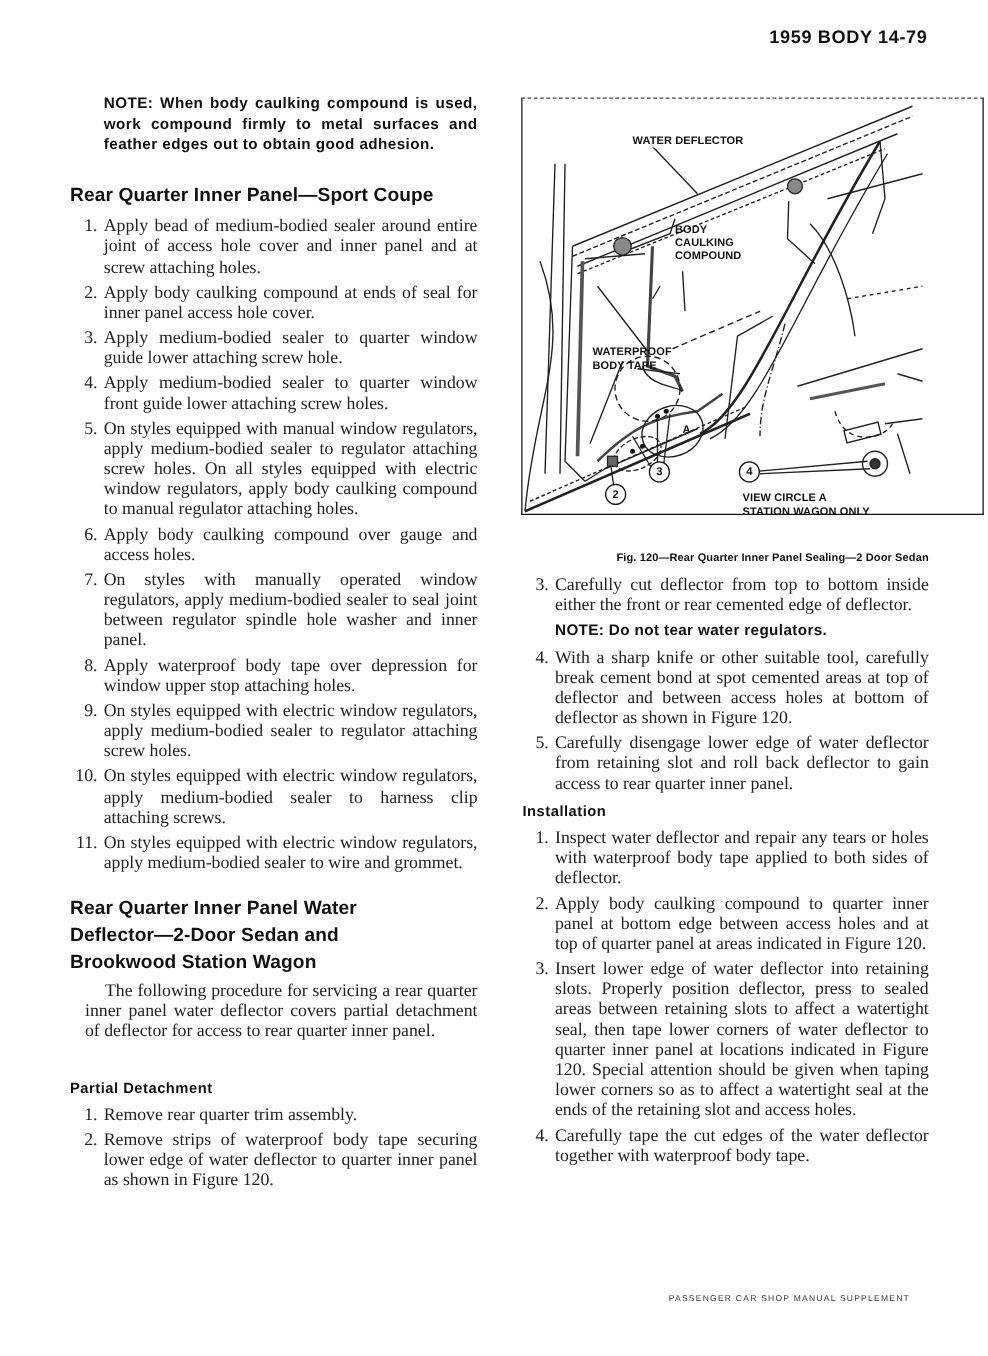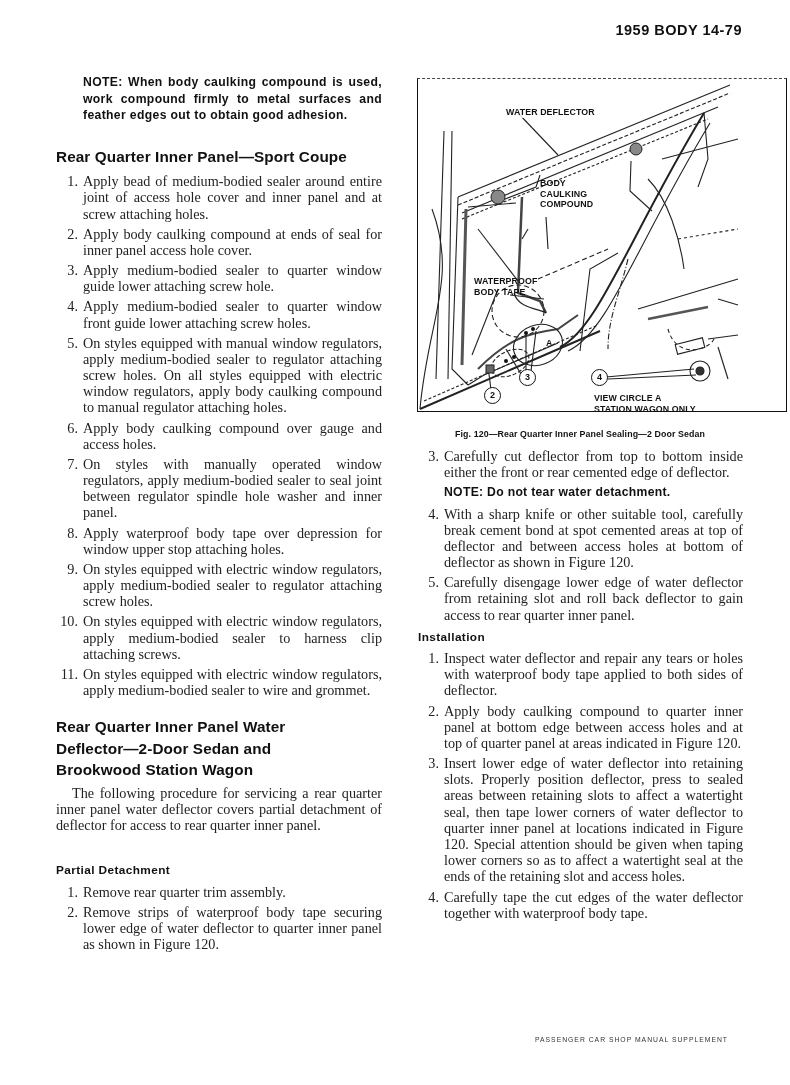--- a/index.html
+++ b/index.html
@@ -18,37 +18,37 @@
   .h2 {
     font-family: "Liberation Sans", sans-serif; font-weight: bold; font-size: 15.3px; line-height: 21.5px; color: #111;
     letter-spacing: 0.1px;
   }
   .h3 {
     font-family: "Liberation Sans", sans-serif; font-weight: bold; font-size: 11.8px; color: #111; letter-spacing: 0.4px;
   }
   ol.steps { list-style: none; margin: 0; padding: 0; }
   ol.steps li { position: relative; padding-left: 27px; margin-bottom: 3.9px; text-align: justify; }
   ol.steps li .num { position: absolute; left: 0; width: 22px; text-align: right; }
-  .para { text-indent: 16px; text-align: justify; }
+  .para { text-indent: 16px; text-align: justify; margin-left: 12px; }
   .inline-note {
     font-family: "Liberation Sans", sans-serif; font-weight: bold; font-size: 12.2px; letter-spacing: 0.3px;
     padding-left: 27px; margin: 2px 0 5px 0; color: #111;
   }
   .figure { position: relative; width: 328px; height: 332px; border: 1.5px solid #111; border-top: 1px dashed #444; background: #fff; padding-left: 40px; }
   .fig-label {
     position: absolute; font-family: "Liberation Sans", sans-serif; font-weight: bold; font-size: 8.8px; line-height: 10.5px; color: #111;
     letter-spacing: 0.1px; background: rgba(255,255,255,0.85);
   }
   .callout {
     position: absolute; width: 15px; height: 15px; border: 1.2px solid #111; border-radius: 50%; background: #fff;
     font-family: "Liberation Sans", sans-serif; font-weight: bold; font-size: 9px; line-height: 15px; text-align: center; color: #111;
   }
   .caption {
-    font-family: "Liberation Sans", sans-serif; font-weight: bold; font-size: 8.8px; line-height: 12px; text-align: center;
-    margin: 16px 0 8px 0; color: #111; letter-spacing: 0.1px;
+    font-family: "Liberation Sans", sans-serif; font-weight: bold; font-size: 8.8px; line-height: 12px; text-align: right;
+    margin: 28px 0 8px 0; color: #111; letter-spacing: 0.1px;
   }
   .footer {
     position: absolute; top: 1036px; left: 535px;
     font-family: "Liberation Sans", sans-serif; font-size: 6.8px; letter-spacing: 1px; color: #333;
   }
 </style>
 </head>
 <body>
 
 <div class="page-header">1959 BODY 14-79</div>
@@ -173,21 +173,21 @@
     <div class="callout" style="left:173px; top:290px;">4</div>
   </div>
 
   <div class="caption">
     <div>Fig. 120—Rear Quarter Inner Panel Sealing—2 Door Sedan</div>
   </div>
 
   <ol class="steps">
     <li><span class="num">3.</span><span>Carefully cut deflector from top to bottom inside either the front or rear cemented edge of deflector.</span></li>
   </ol>
-  <div class="inline-note">NOTE: Do not tear water detachment.</div>
+  <div class="inline-note">NOTE: Do not tear water regulators.</div>
   <ol class="steps">
     <li><span class="num">4.</span><span>With a sharp knife or other suitable tool, carefully break cement bond at spot cemented areas at top of deflector and between access holes at bottom of deflector as shown in Figure 120.</span></li>
     <li><span class="num">5.</span><span>Carefully disengage lower edge of water deflector from retaining slot and roll back deflector to gain access to rear quarter inner panel.</span></li>
   </ol>
 
   <div class="h3" style="margin-top:6px; margin-bottom:5px; margin-left:1px;">Installation</div>
   <ol class="steps">
     <li><span class="num">1.</span><span>Inspect water deflector and repair any tears or holes with waterproof body tape applied to both sides of deflector.</span></li>
     <li><span class="num">2.</span><span>Apply body caulking compound to quarter inner panel at bottom edge between access holes and at top of quarter panel at areas indicated in Figure 120.</span></li>
     <li><span class="num">3.</span><span>Insert lower edge of water deflector into retaining slots. Properly position deflector, press to sealed areas between retaining slots to affect a watertight seal, then tape lower corners of water deflector to quarter inner panel at locations indicated in Figure 120. Special attention should be given when taping lower corners so as to affect a watertight seal at the ends of the retaining slot and access holes.</span></li>

